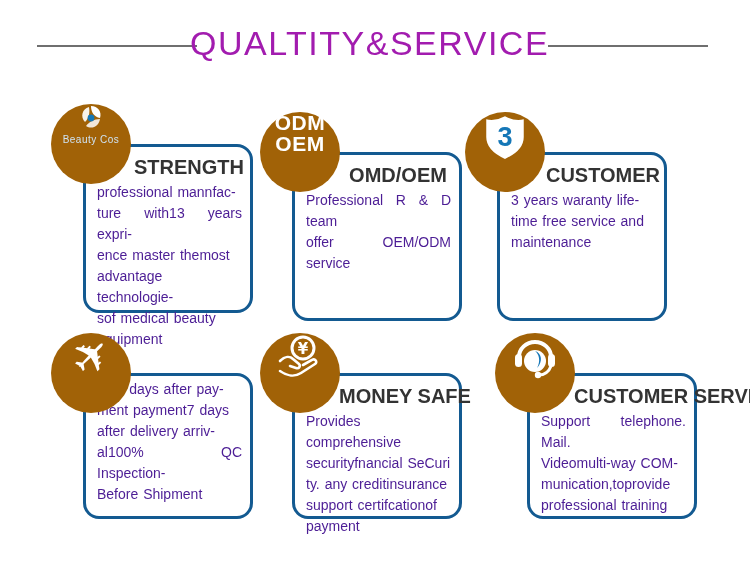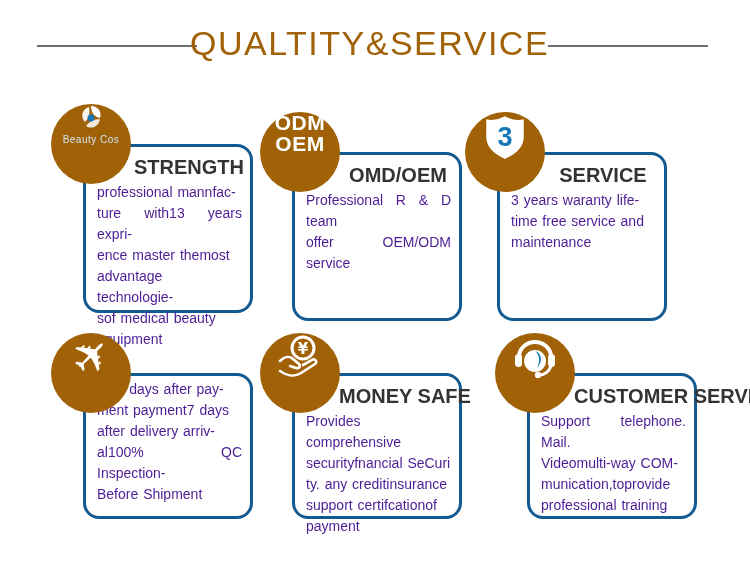--- a/index.html
+++ b/index.html
@@ -2,21 +2,21 @@
 <html><head>
 <meta charset="utf-8">
 <style>
   * { margin:0; padding:0; box-sizing:border-box; }
   html,body { width:750px; height:568px; background:#ffffff; overflow:hidden;
               font-family:"Liberation Sans", sans-serif; }
   .stage { position:absolute; top:0; left:0; width:750px; height:568px; background:#fff; }
 
   
   .page-title { position:absolute; top:24px; left:190px; width:350px; text-align:right;
-                font-size:34px; font-weight:300; color:#a16207; letter-spacing:1.5px;
+                font-size:34px; font-weight:300; color:#a21caf; letter-spacing:1.5px;
                 font-family:"Liberation Sans", sans-serif; }
   .hline { position:absolute; top:45px; width:160px; height:2px; background:#6f6f6f; }
   .hline-left  { left:37px; }
   .hline-right { left:548px; }
 
   
   .card { position:absolute; width:170px; background:#fff;
           border:3px solid #135a91; border-radius:16px; }
   #card-strength   { left:83px;  top:144px; height:169px; }
   #card-odm        { left:292px; top:152px; height:169px; }
@@ -80,21 +80,21 @@
 offer OEM/ODM service</div>
   </div>
 
   <div class="card" id="card-warranty">
     <div class="circle">
       <svg width="46" height="50" viewBox="0 0 44 48">
         <path d="M4 7 Q13 9 22 4 Q31 9 40 7 L40 24 Q40 37 22 45 Q4 37 4 24 Z" fill="#ffffff"></path>
         <text x="22" y="33" text-anchor="middle" font-size="26" font-weight="bold" font-family="Liberation Sans, sans-serif" fill="#1577b7">3</text>
       </svg>
     </div>
-    <div class="card-title">SERVICE</div>
+    <div class="card-title">CUSTOMER</div>
     <div class="card-body">3 years waranty life-
 time free service and
 maintenance</div>
   </div>
 
   <div class="card" id="card-commitment">
     <div class="circle">
       <span class="plane-glyph">✈</span>
     </div>
     <div class="card-body">3to5 days after pay-

